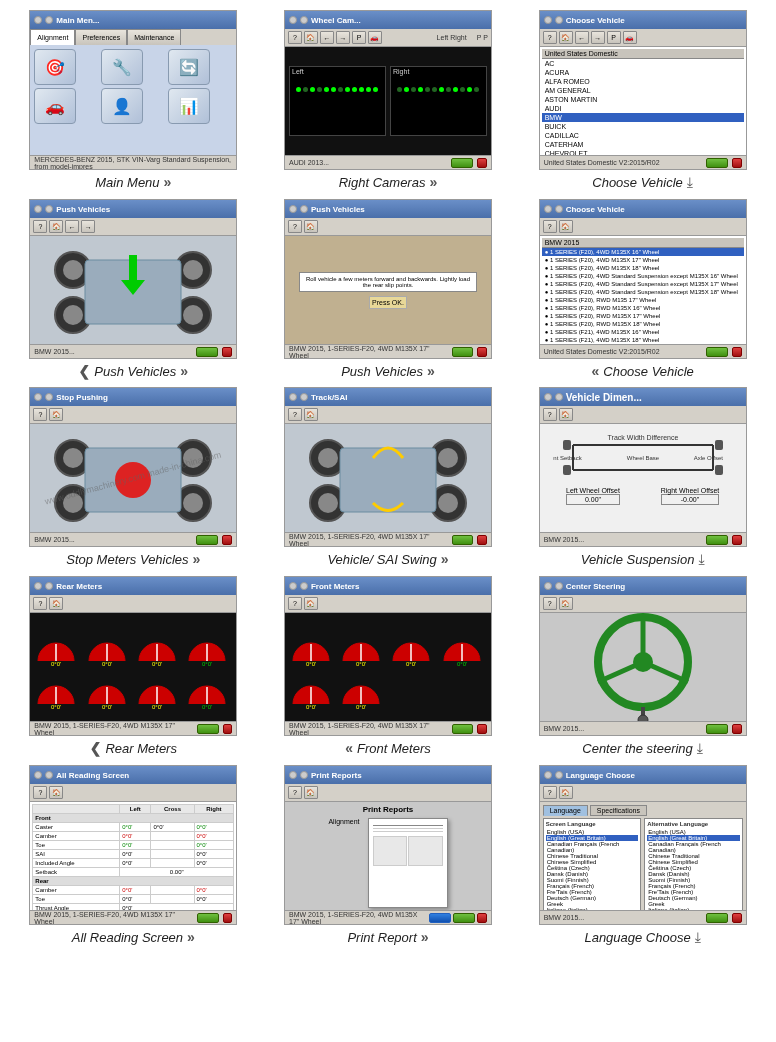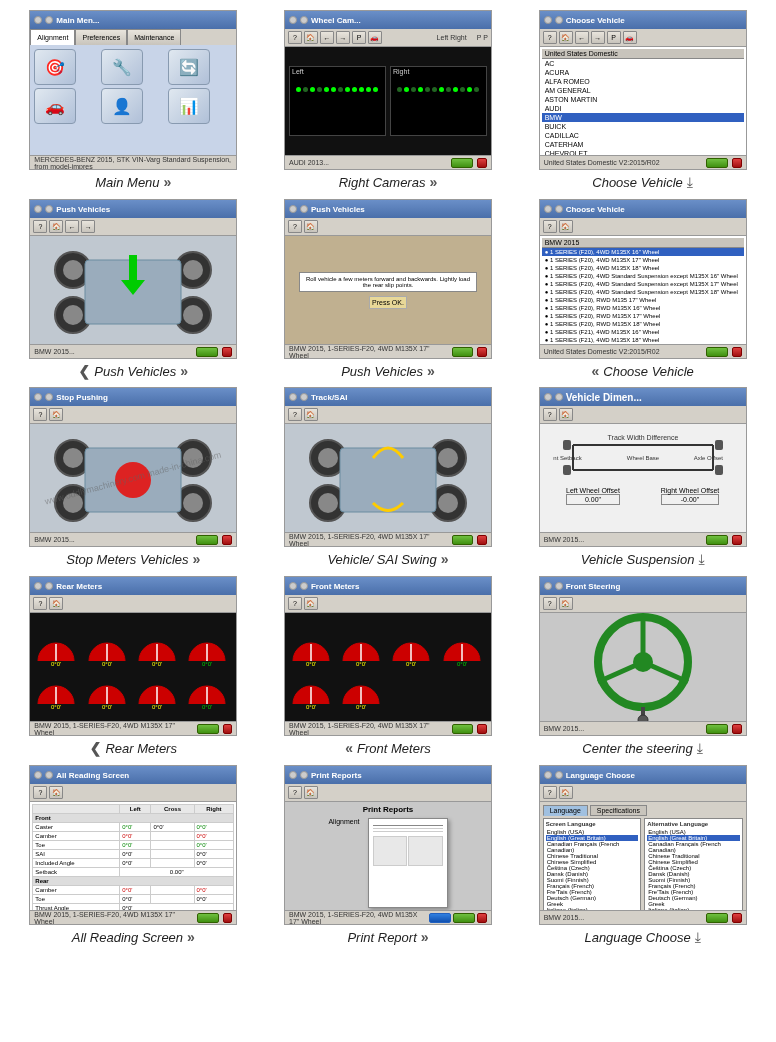--- a/index.html
+++ b/index.html
@@ -872,21 +872,21 @@
       <span class="arrow-left">«</span>
       <span class="caption-text">Front Meters</span>
     </div>
   </div>
 
   <div class="cell">
     <div class="screen">
       <div class="screen-titlebar">
         <div class="tb-dot"></div>
         <div class="tb-dot"></div>
-        <span style="font-size:8px;color:white;">Front Steering</span>
+        <span style="font-size:8px;color:white;">Center Steering</span>
       </div>
       <div class="screen-toolbar">
         <div class="toolbar-btn">?</div>
         <div class="toolbar-btn">🏠</div>
       </div>
       <div class="screen-content steer-content">
         <svg width="140" height="120">
 
           <circle cx="70" cy="55" r="45" fill="none" stroke="#228822" stroke-width="8"></circle>
 

